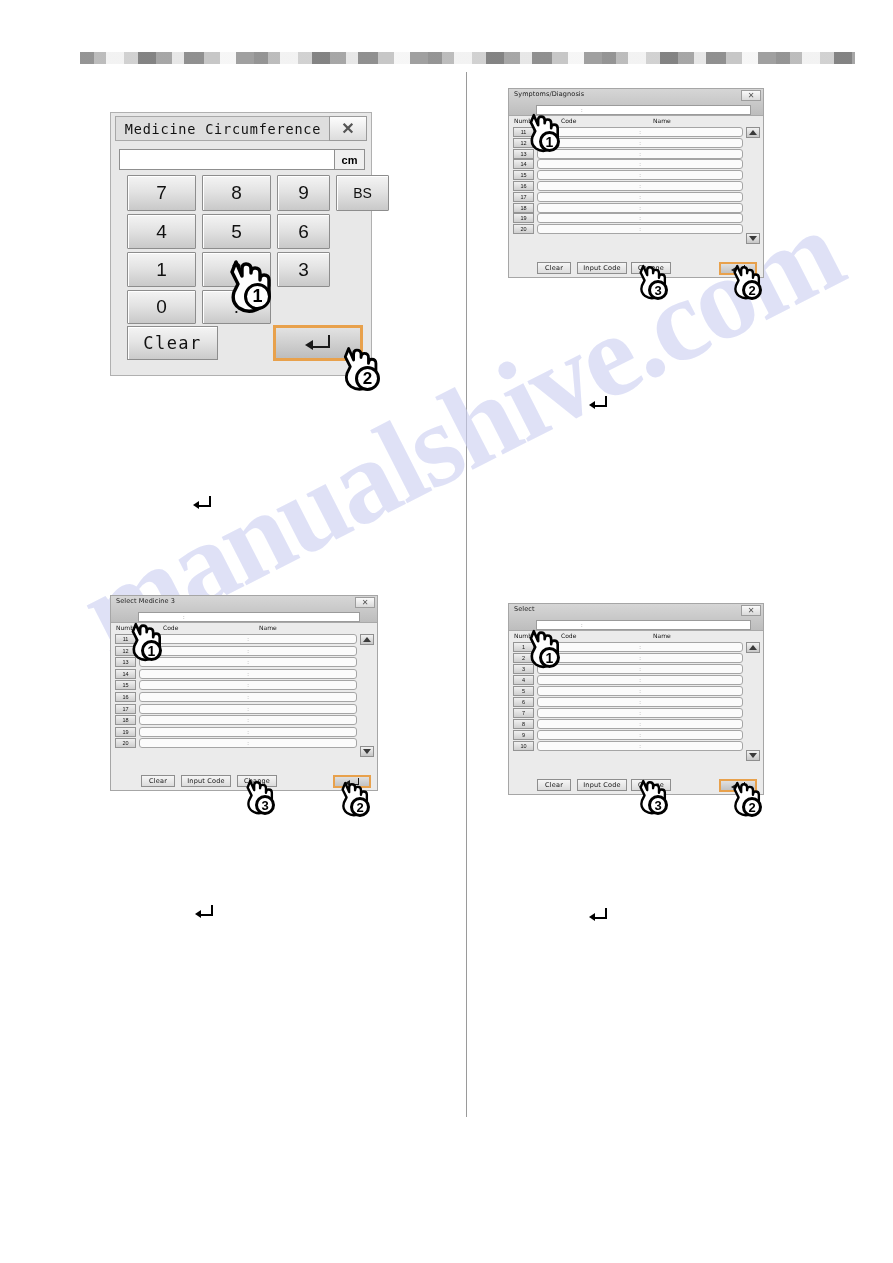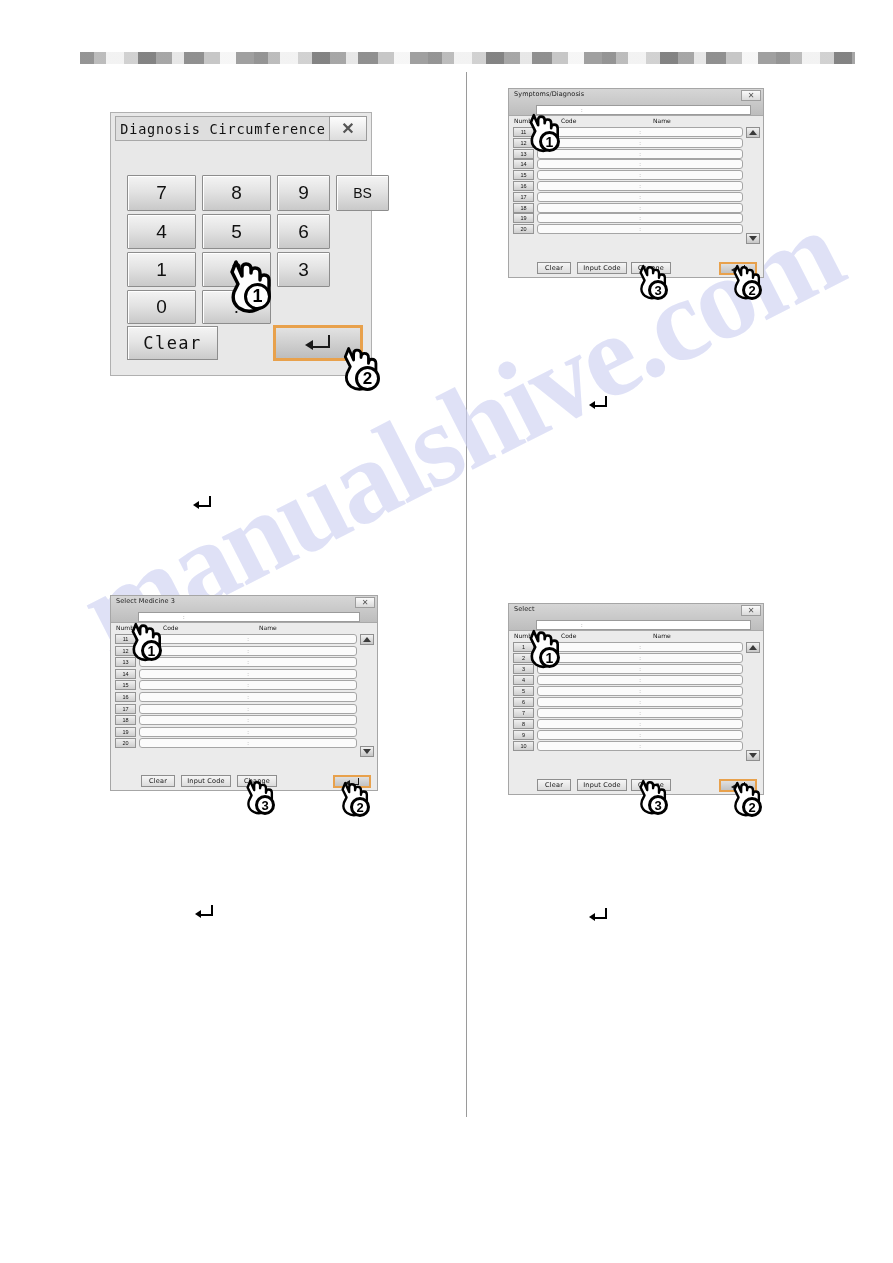--- a/index.html
+++ b/index.html
@@ -216,22 +216,26 @@
 <body>
 
 <div id="page">
 
   <div class="header-band"></div>
   <div class="divider"></div>
   <div class="watermark">manualshive.com</div>
 
   <div class="keypad">
     <div class="kp-titlebar">
-      <div class="kp-title">Diagnosis Circumference</div>
+      <div class="kp-title">Medicine Circumference</div>
       <div class="kp-close">✕</div>
+    </div>
+    <div class="kp-display">
+      <div class="kp-display-input"></div>
+      <div class="kp-unit">cm</div>
     </div>
 
     <div class="kp-key" style="left:16px;  top:62px;  width:69px; height:36px;">7</div>
     <div class="kp-key" style="left:91px;  top:62px;  width:69px; height:36px;">8</div>
     <div class="kp-key" style="left:166px; top:62px;  width:53px; height:36px;">9</div>
     <div class="kp-key small" style="left:225px;top:62px;  width:53px; height:36px;">BS</div>
 
     <div class="kp-key" style="left:16px;  top:101px; width:69px; height:35px;">4</div>
     <div class="kp-key" style="left:91px;  top:101px; width:69px; height:35px;">5</div>
     <div class="kp-key" style="left:166px; top:101px; width:53px; height:35px;">6</div>

